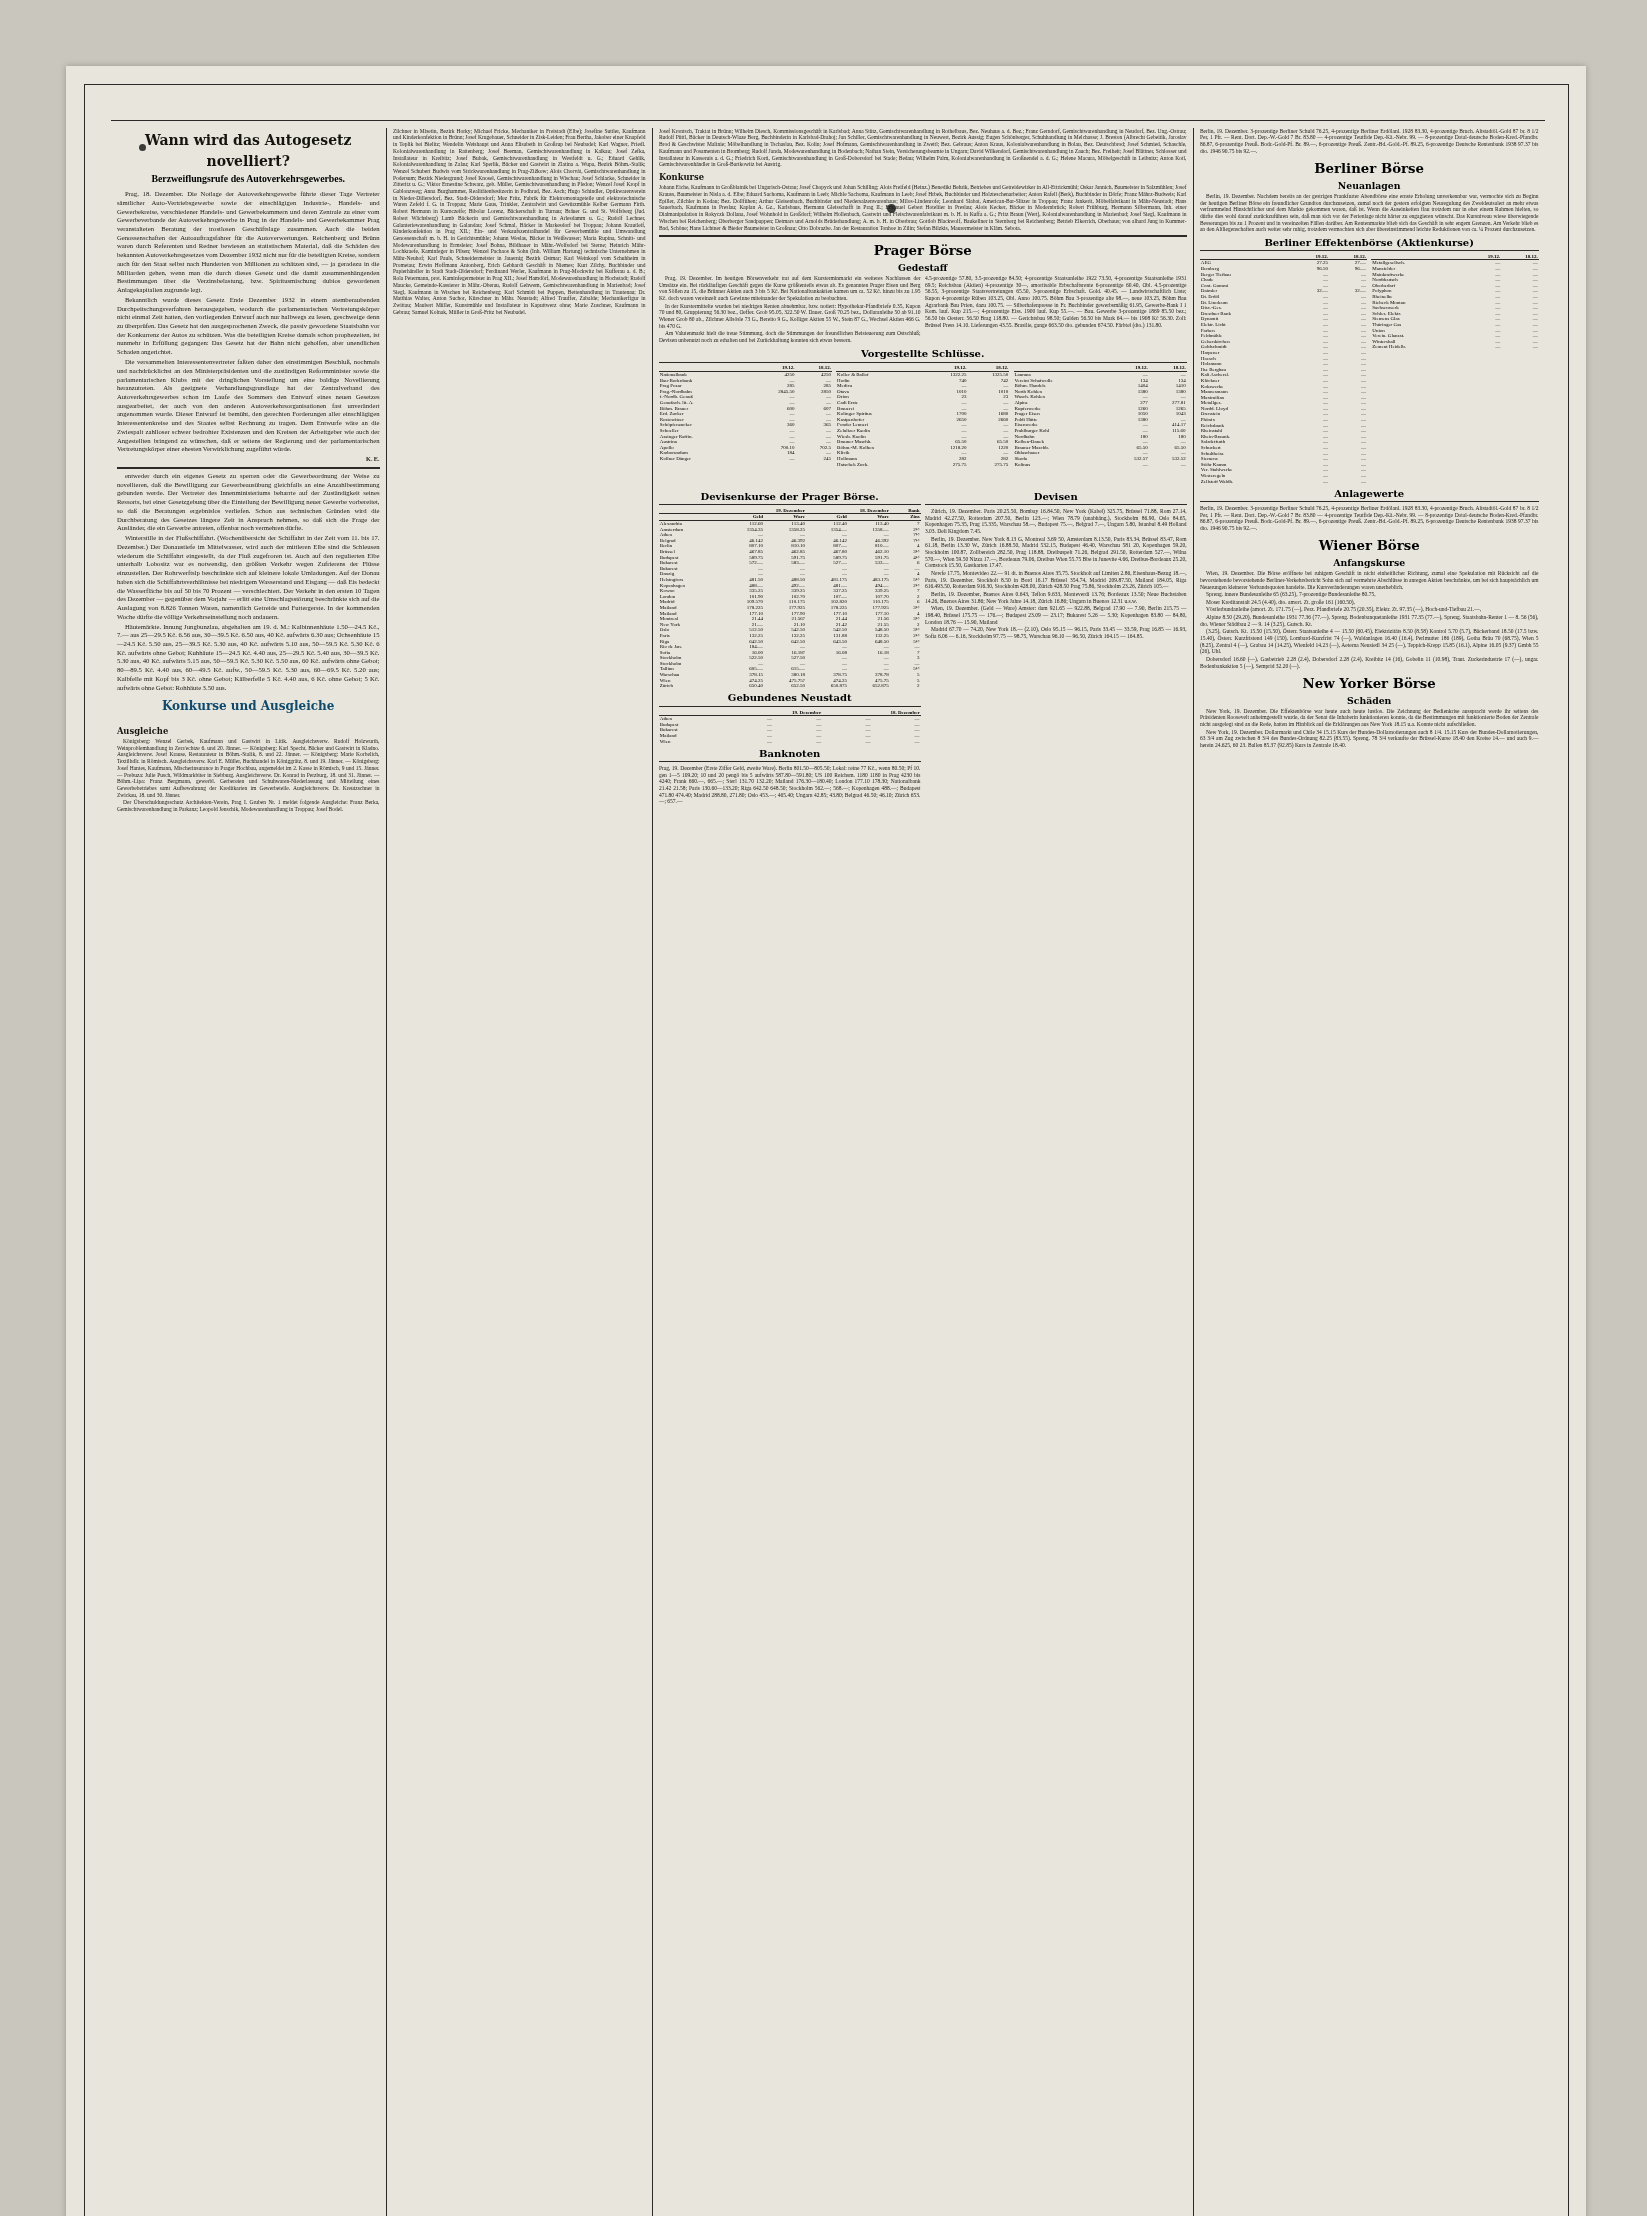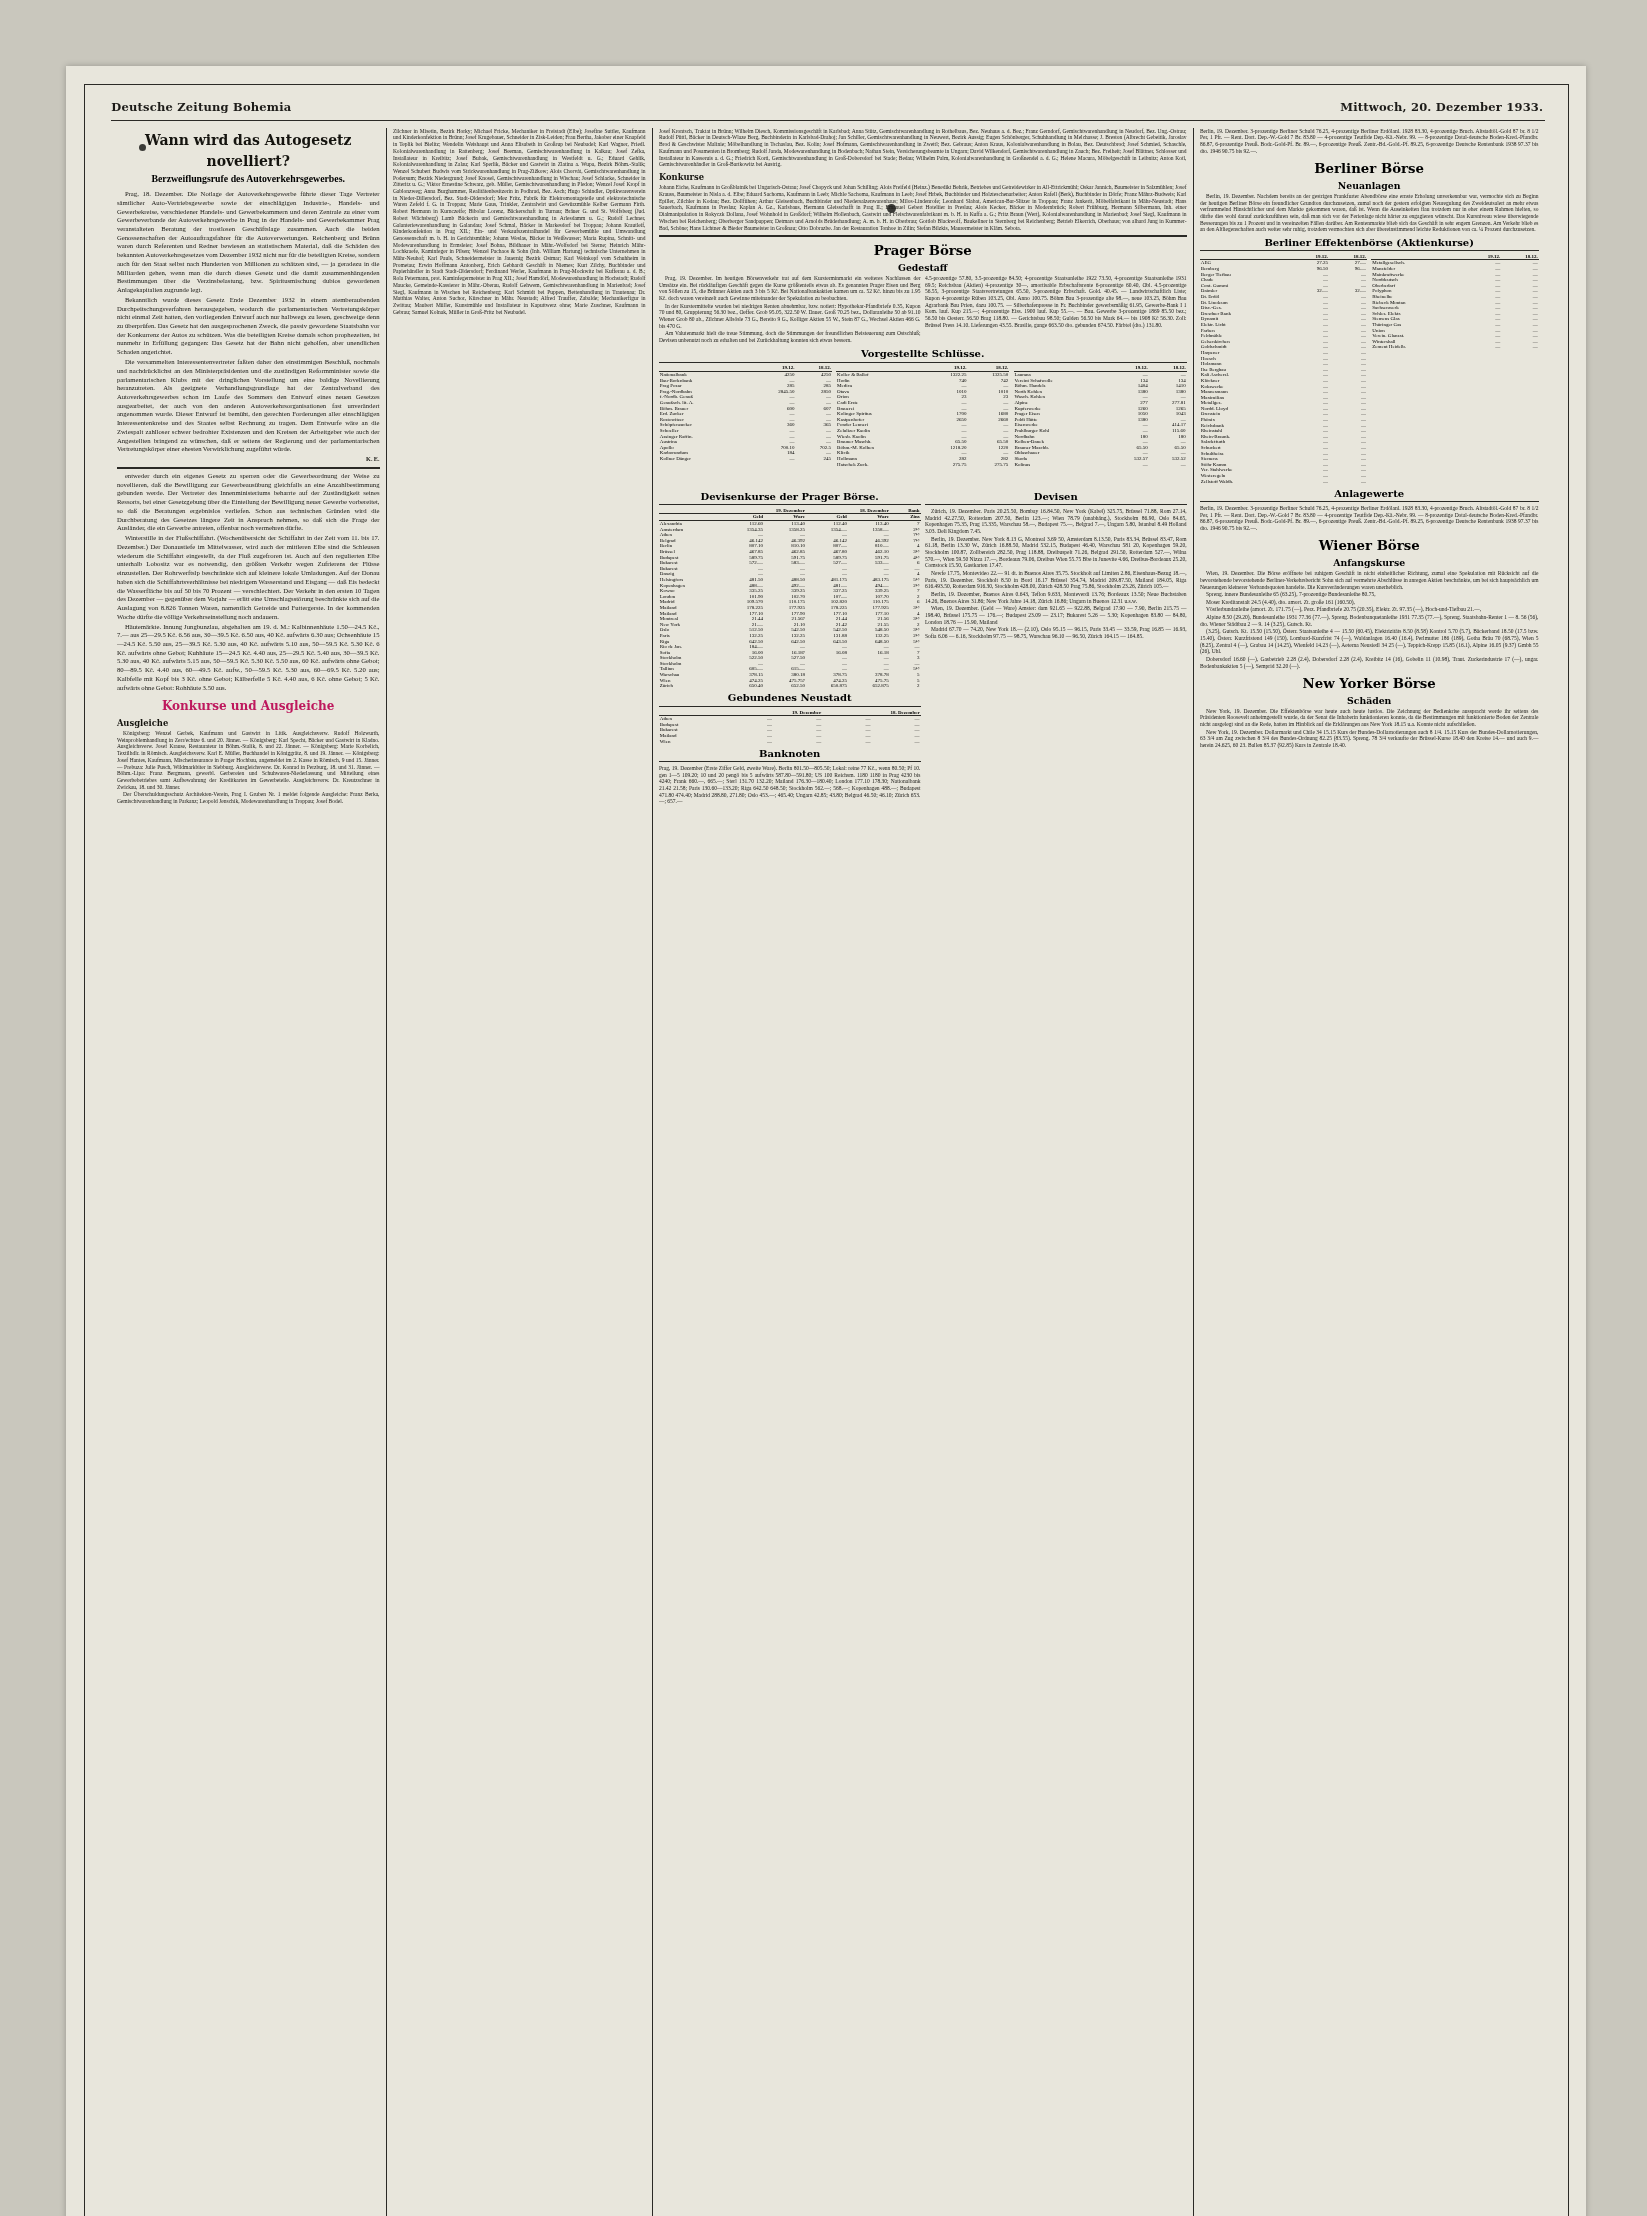--- a/index.html
+++ b/index.html
@@ -68,21 +68,21 @@
     line-height:1.30;
     text-align:justify;
     color:#1a1915;
     hyphens:auto;
     word-spacing:-0.2px;
   }
   .body-txt p{margin:0 0 1.3px;text-indent:8px;}
   .body-txt p.noind{text-indent:0;}
   .sec-head{
     font-family:"DejaVu Serif", serif;
-    font-weight:bold;font-size:12px;text-align:center;margin:7px 0 5px;color:#be185d;
+    font-weight:bold;font-size:12px;text-align:center;margin:7px 0 13px;color:#0c4a6e;
   }
   .sec-head-sm{
     font-family:"DejaVu Serif", serif;
     font-weight:bold;font-size:8.4px;text-align:left;margin:4.4px 0 1.8px;color:#15140f;
   }
   .tiny{
     font-size:5.5px;line-height:1.22;text-align:justify;color:#1a1915;
   }
   .tiny p{margin:0 0 0.9px;text-indent:6.2px;}
   .tiny p.noind{text-indent:0;}
@@ -114,24 +114,20 @@
   }
   .sig{text-align:right;font-size:6.2px;font-weight:bold;margin-top:1.8px;}
 </style>
 </head>
 <body>
 
 <div class="page">
   <div class="sheet">
     <div class="dot dot1"></div>
     <div class="inner">
-      <div class="masthead">
-        <div class="mast-left">Deutsche Zeitung Bohemia</div>
-        <div class="mast-right">Mittwoch, 20. Dezember 1933.</div>
-      </div>
       <div class="rule-top"></div>
       <div class="dot dot2"></div>
 
       <div class="cols">
 
         <div class="col c1">
           <div class="hl hl-main">Wann wird das Autogesetz</div>
           <div class="hl hl-main">novelliert?</div>
           <div class="hl-sub">Berzweiflungsrufe des Autoverkehrsgewerbes.</div>
           <div class="body-txt">

